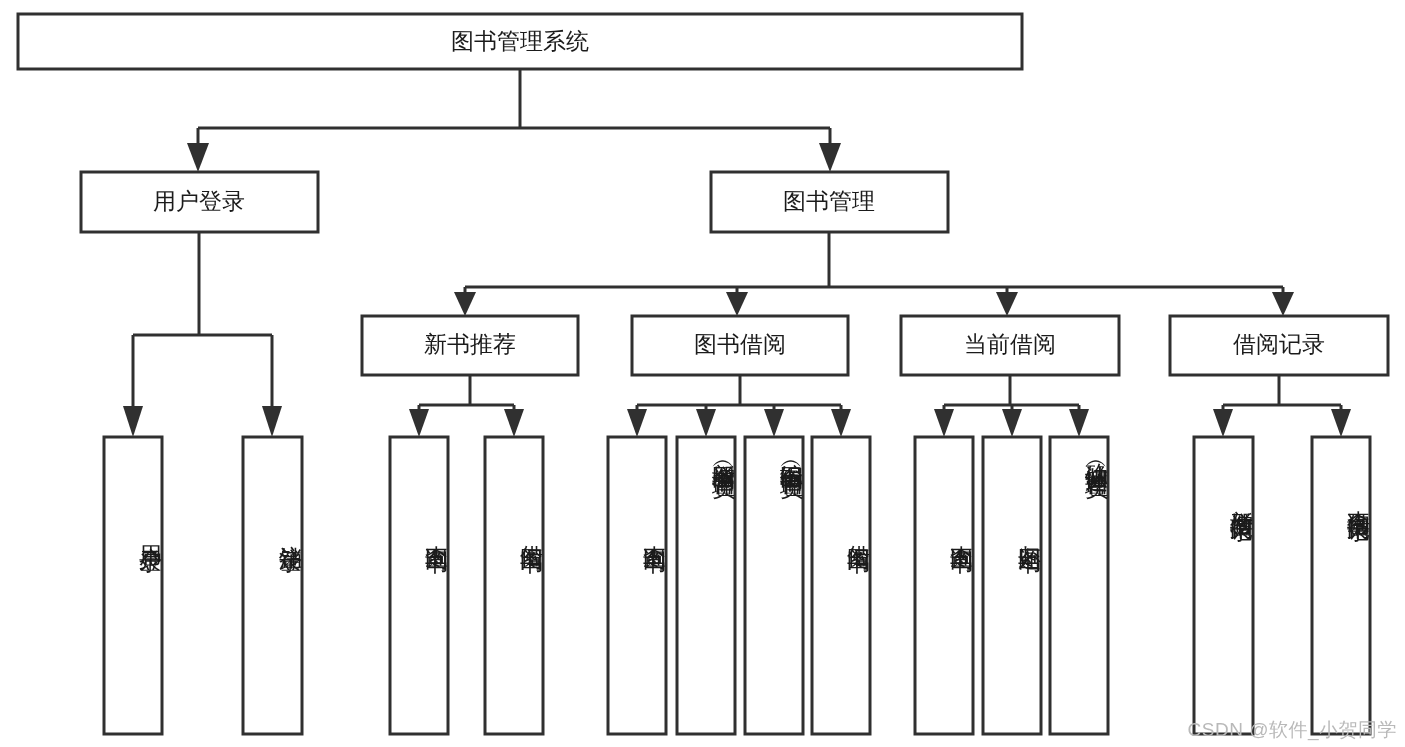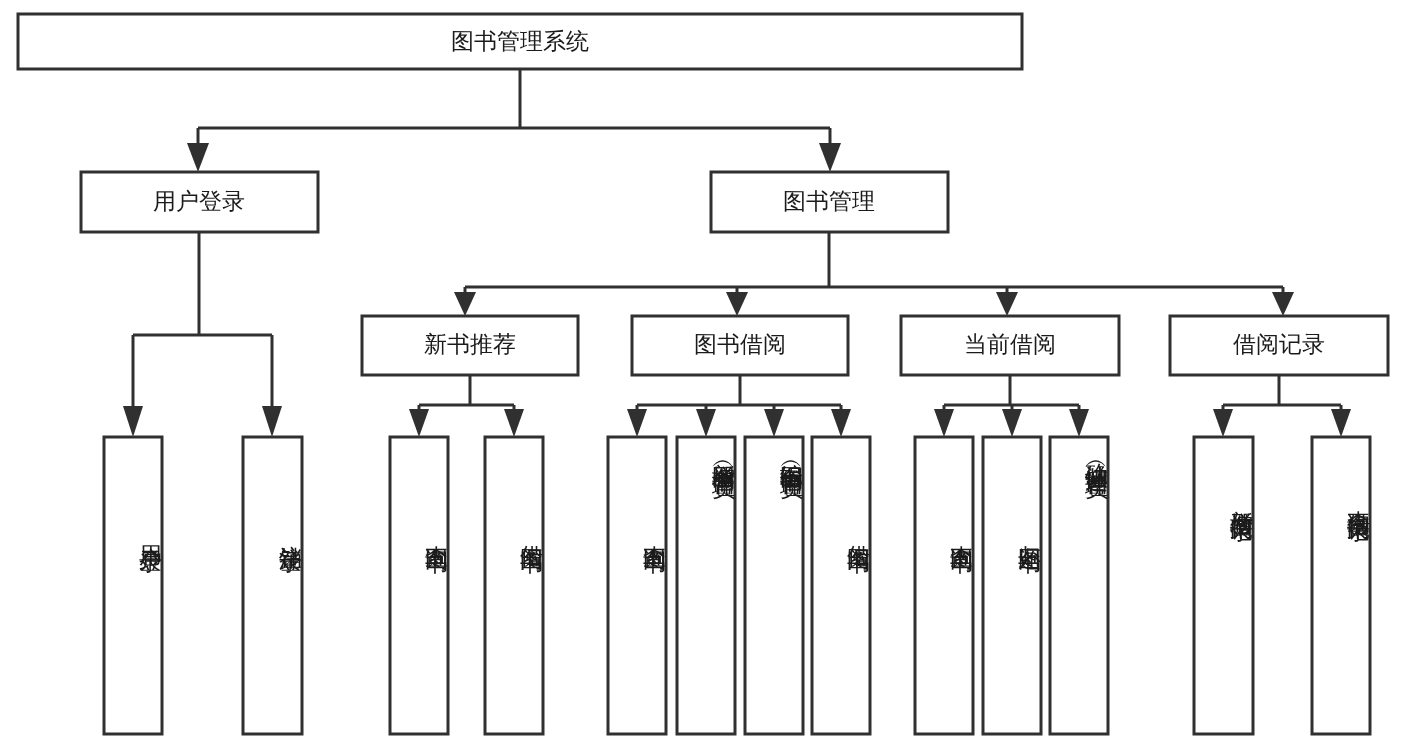--- a/index.html
+++ b/index.html
@@ -210,14 +210,15 @@
   <div class="leaf-label" style="left:608px; top:527px; width:58px;">查询图书</div>
   <div class="leaf-label" style="left:677px; top:445px; width:58px;">新增图书（管理员）</div>
   <div class="leaf-label" style="left:745px; top:445px; width:58px;">编辑图书（管理员）</div>
   <div class="leaf-label" style="left:812px; top:527px; width:58px;">借阅图书</div>
   <div class="leaf-label" style="left:915px; top:527px; width:58px;">查询图书</div>
   <div class="leaf-label" style="left:983px; top:527px; width:58px;">归还图书</div>
   <div class="leaf-label" style="left:1050px; top:445px; width:58px;">确认归还（管理员）</div>
   <div class="leaf-label" style="left:1194px; top:492px; width:59px;">新增借阅记录</div>
   <div class="leaf-label" style="left:1312px; top:492px; width:58px;">查询借阅记录</div>
 
+  <div class="watermark">CSDN @软件_小贺同学</div>
 
 </div>
 
 </body></html>

